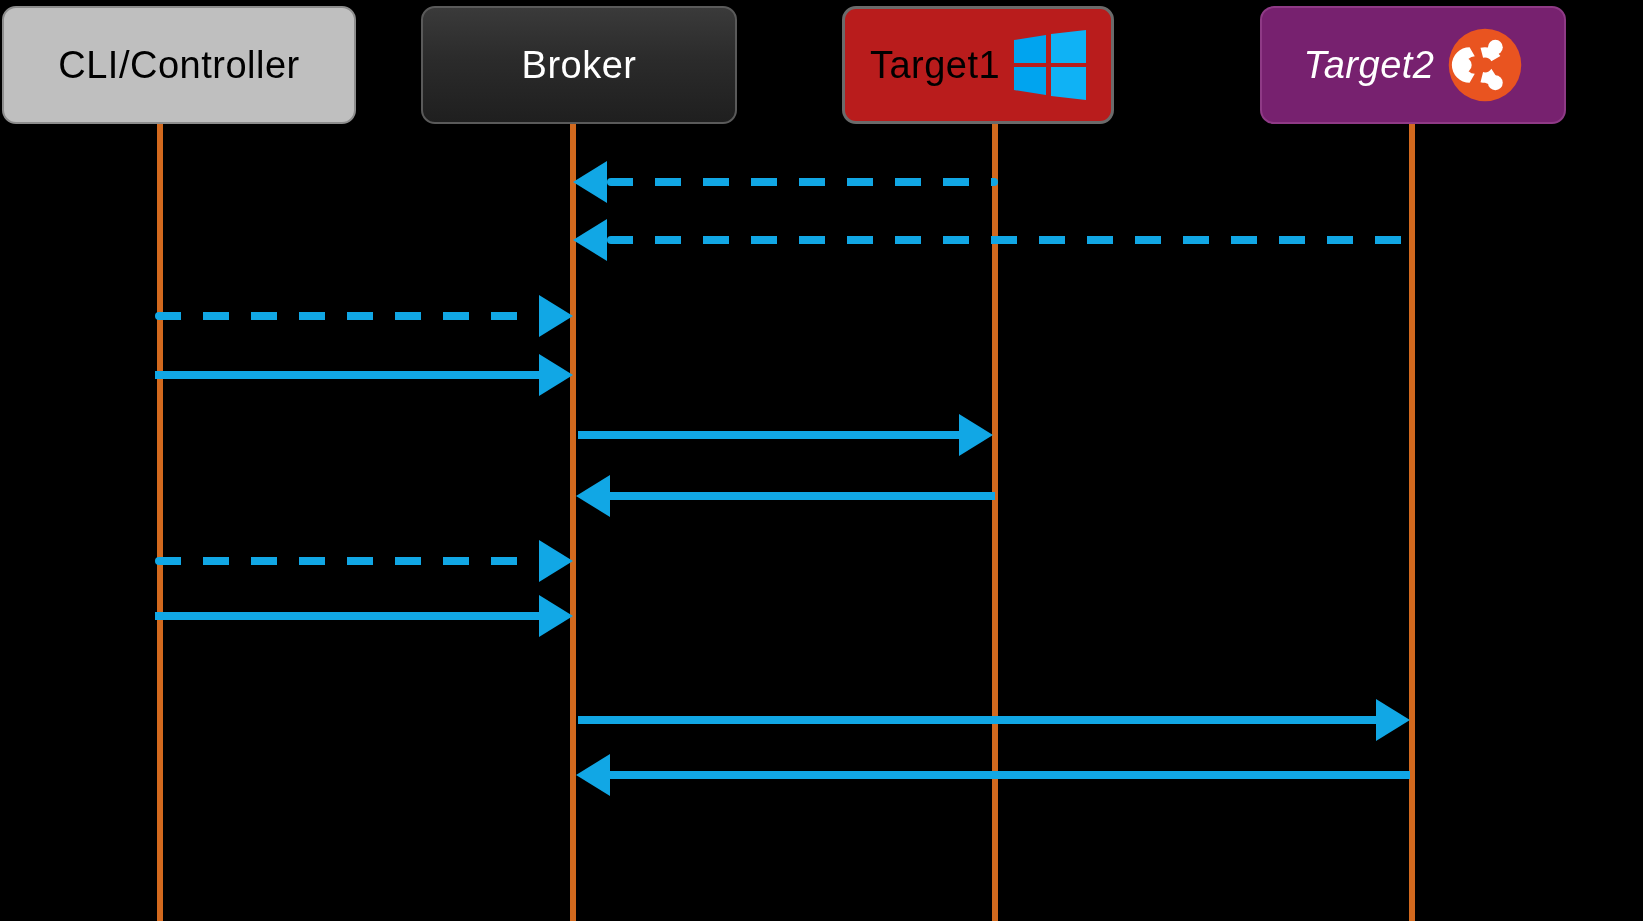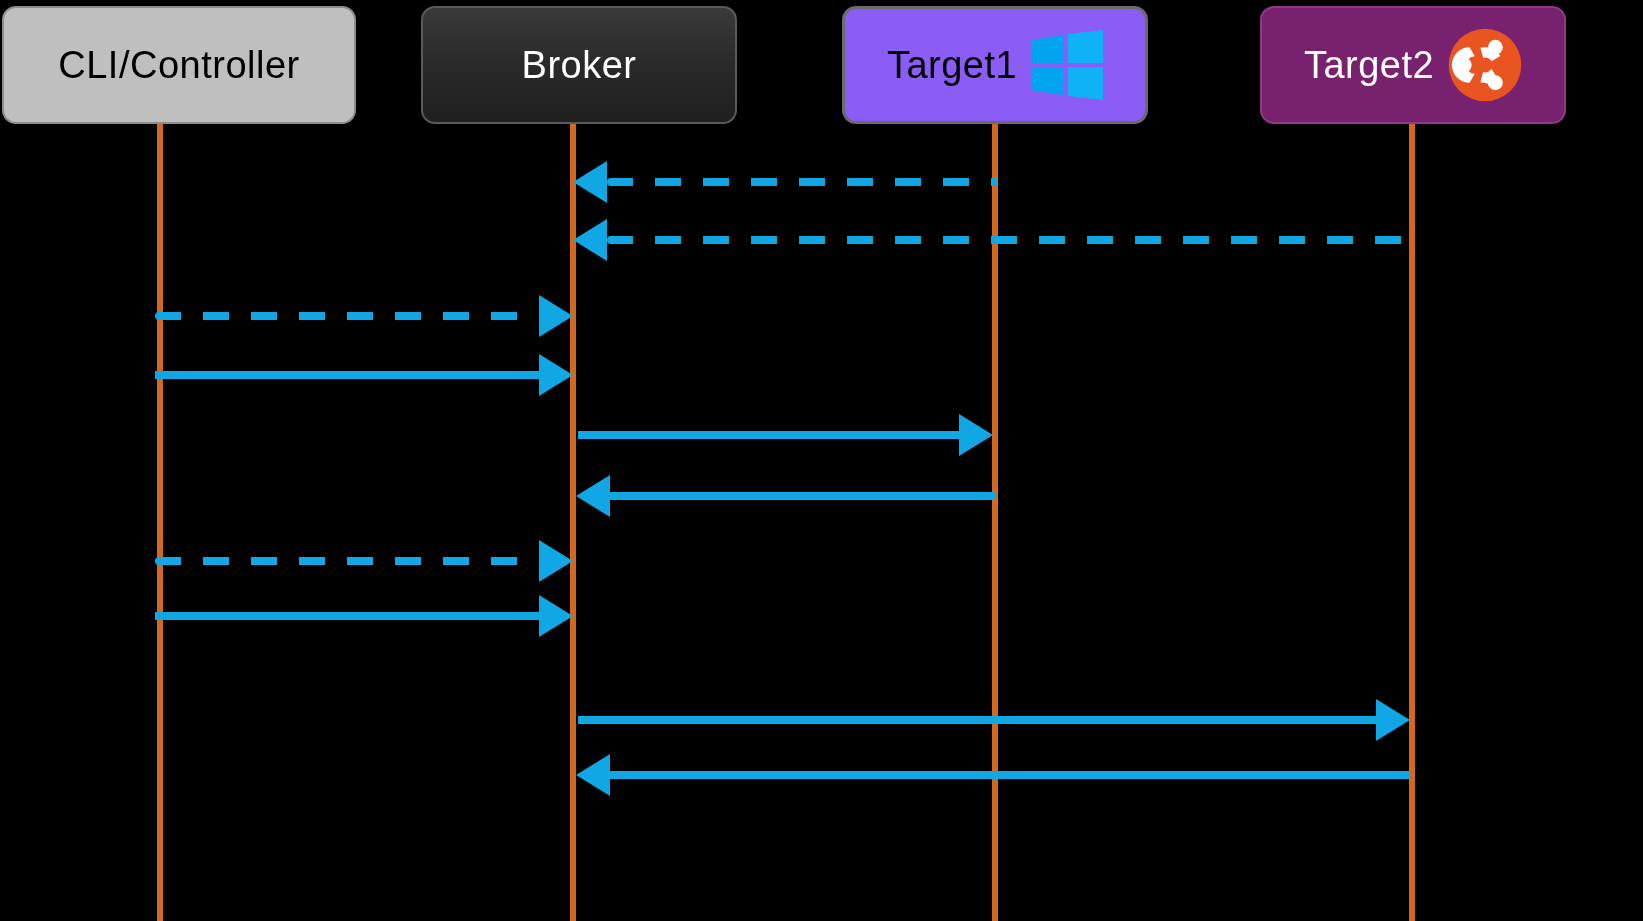--- a/index.html
+++ b/index.html
@@ -48,31 +48,32 @@
   .p-broker {
     left: 421px;
     width: 316px;
     background: linear-gradient(180deg, #3a3a3a 0%, #2b2b2b 45%, #1f1f1f 100%);
     border: 2px solid #5a5a5a;
   }
   .p-broker .plabel { color: #ffffff; }
 
   .p-target1 {
     left: 842px;
-    width: 306px;
-    background: #8b5cf6;
+    width: 272px;
+    background: #b91c1c;
     border: 3px solid #6b6b6b;
   }
   .p-target1 .plabel { color: #000000; }
 
   .p-target2 {
     left: 1260px;
     width: 306px;
     background: #77216f;
     border: 2px solid #8f3a86;
+    font-style: italic;
   }
   .p-target2 .plabel { color: #ffffff; }
 
   
   .logo {
     display: block;
     flex: 0 0 auto;
   }
 
   

